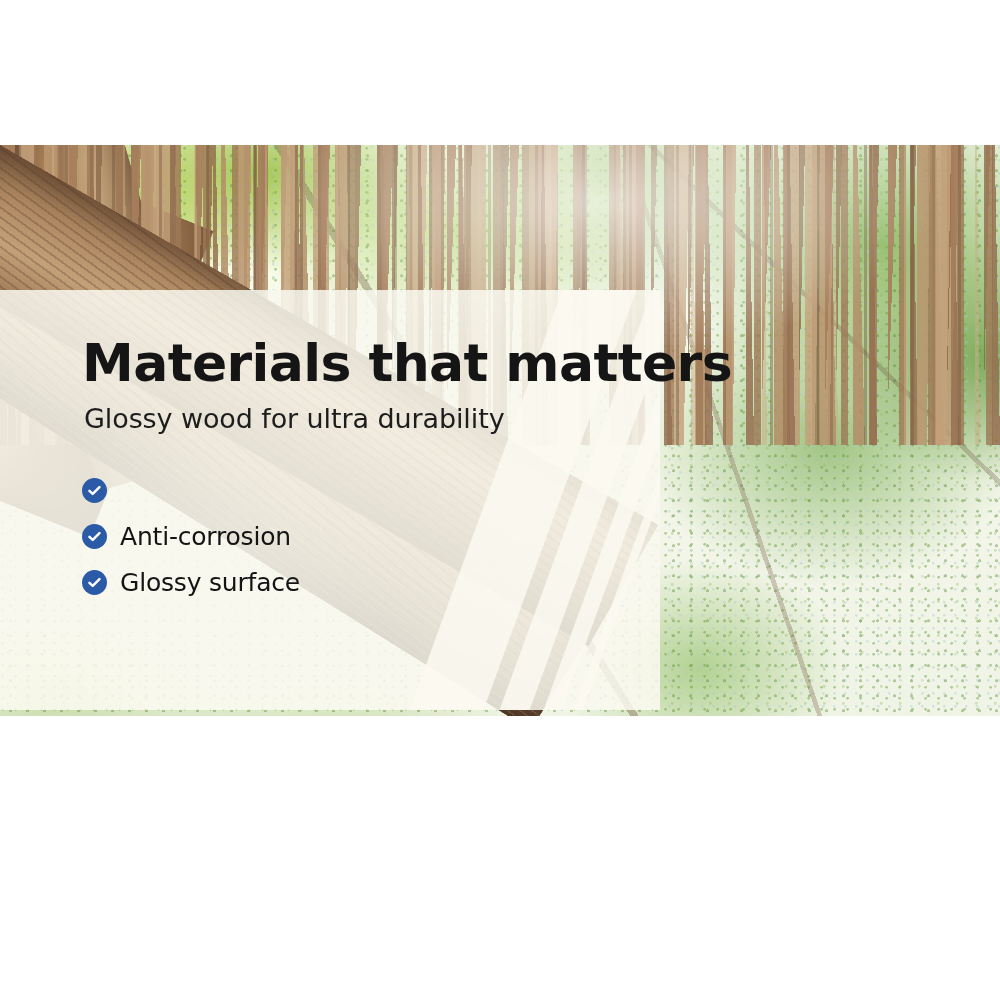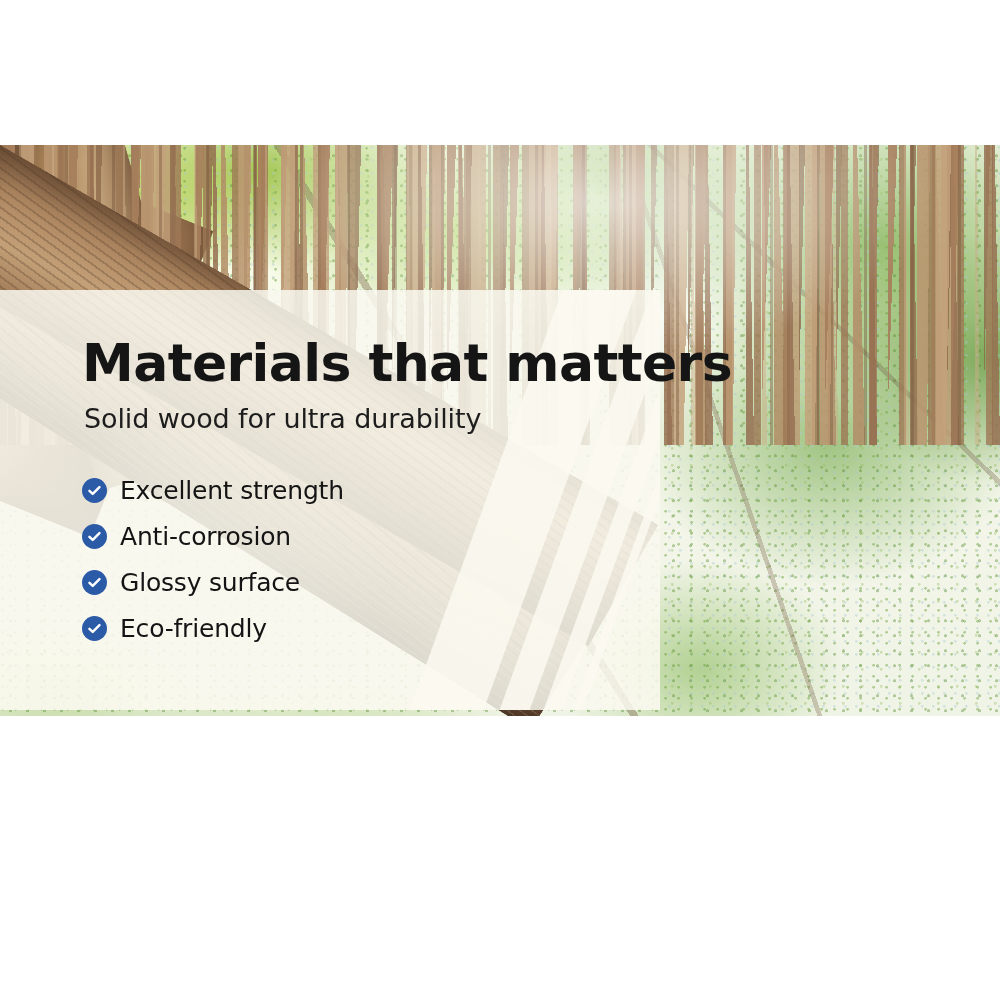--- a/index.html
+++ b/index.html
@@ -207,56 +207,47 @@
 
     <div class="band b1"></div>
     <div class="band b2"></div>
     <div class="band b3"></div>
     <div class="band b4"></div>
   </div>
 
   <div id="copy">
     <h1 id="headline">Materials that matters</h1>
 
-    <p id="subhead">Solid wood for ultra durability</p>
+    <p id="subhead">Glossy wood for ultra durability</p>
 
     <ul id="features">
 
       <li>
         <span class="tick">
           <svg width="15" height="15" viewBox="0 0 16 16" aria-hidden="true">
             <path d="M2.6 8.3 L6.1 11.6 L13.3 4.4" fill="none" stroke="#ffffff" stroke-width="2.6" stroke-linecap="round" stroke-linejoin="round"></path>
           </svg>
         </span>
-        <span class="feat-label">Excellent strength</span>
       </li>
 
       <li>
         <span class="tick">
           <svg width="15" height="15" viewBox="0 0 16 16" aria-hidden="true">
             <path d="M2.6 8.3 L6.1 11.6 L13.3 4.4" fill="none" stroke="#ffffff" stroke-width="2.6" stroke-linecap="round" stroke-linejoin="round"></path>
           </svg>
         </span>
         <span class="feat-label">Anti-corrosion</span>
       </li>
 
       <li>
         <span class="tick">
           <svg width="15" height="15" viewBox="0 0 16 16" aria-hidden="true">
             <path d="M2.6 8.3 L6.1 11.6 L13.3 4.4" fill="none" stroke="#ffffff" stroke-width="2.6" stroke-linecap="round" stroke-linejoin="round"></path>
           </svg>
         </span>
         <span class="feat-label">Glossy surface</span>
       </li>
 
-      <li>
-        <span class="tick">
-          <svg width="15" height="15" viewBox="0 0 16 16" aria-hidden="true">
-            <path d="M2.6 8.3 L6.1 11.6 L13.3 4.4" fill="none" stroke="#ffffff" stroke-width="2.6" stroke-linecap="round" stroke-linejoin="round"></path>
-          </svg>
-        </span>
-        <span class="feat-label">Eco-friendly</span>
-      </li>
 
     </ul>
   </div>
 
 </div>
 
 </body></html>

